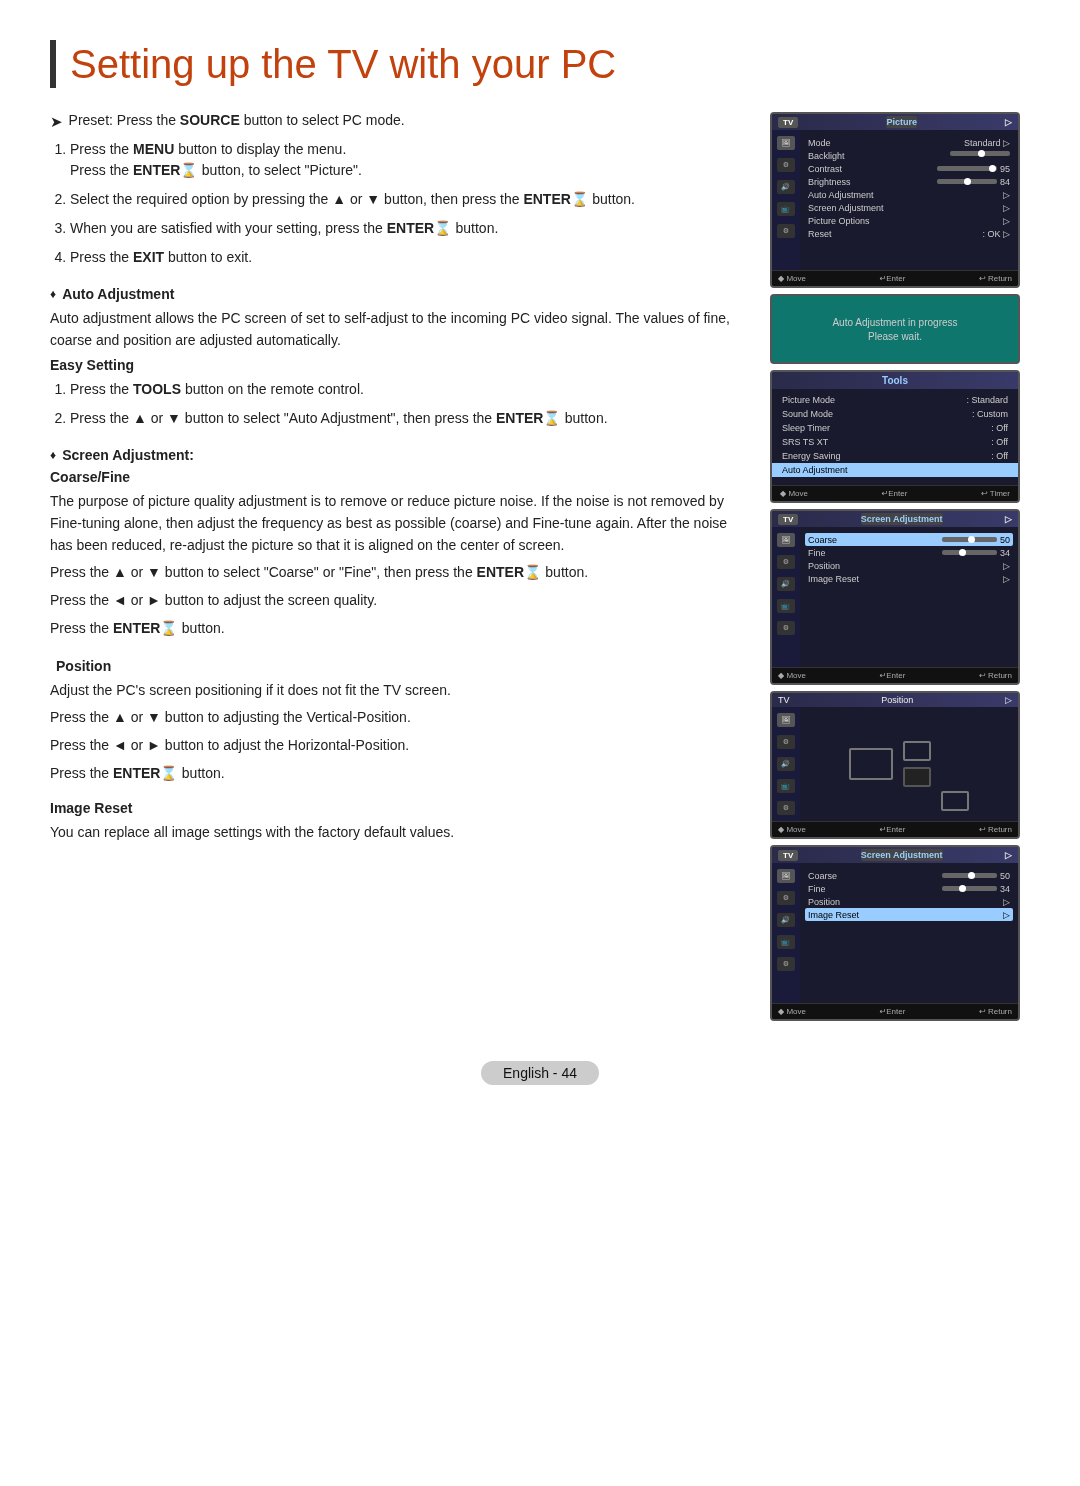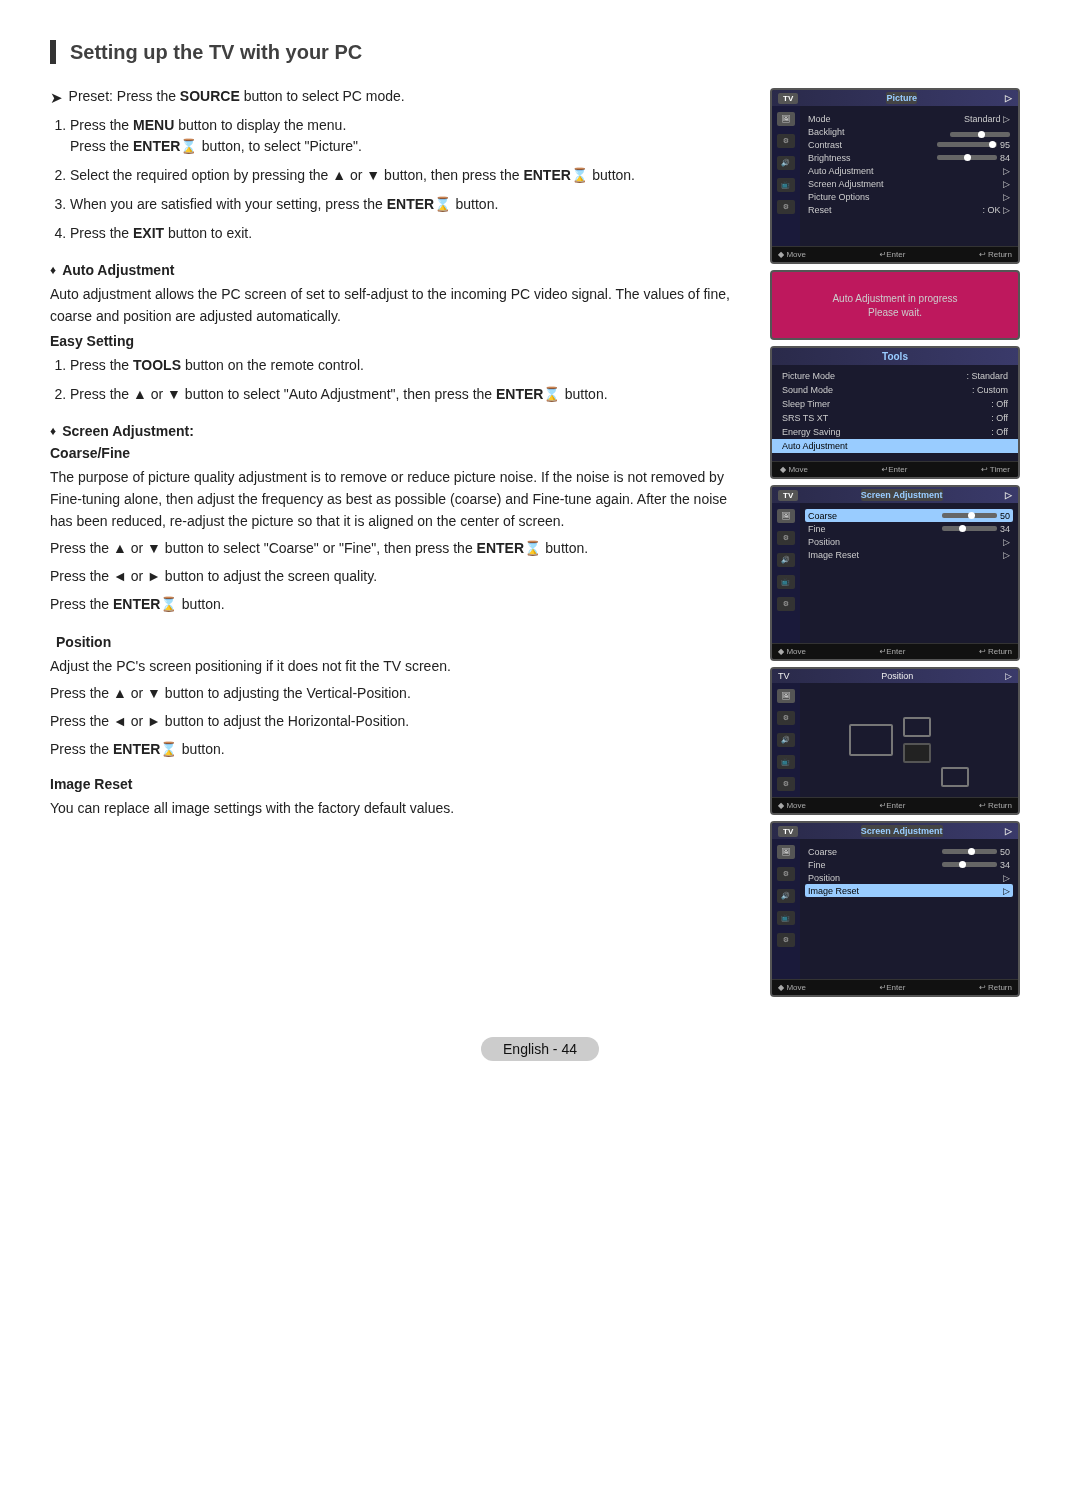--- a/index.html
+++ b/index.html
@@ -13,23 +13,23 @@
       padding: 40px 50px 40px 50px;
     }
 
     
     .page-title-section {
       border-left: 6px solid #333;
       padding-left: 14px;
       margin-bottom: 24px;
     }
     .page-title {
-      font-size: 20px;
-      font-weight: bold;
-      color: #404040;
+      font-size: 40px;
+      font-weight: normal;
+      color: #c2410c;
       line-height: 1.2;
     }
 
     
     .two-col {
       display: flex;
       gap: 30px;
     }
     .left-col {
       flex: 1;
@@ -158,21 +158,21 @@
       color: #fff;
     }
     .tv-content {
       flex: 1;
       padding: 6px 8px;
       font-size: 9px;
     }
     .tv-row {
       display: flex;
       justify-content: space-between;
-      align-items: flex-end;
+      align-items: flex-start;
       padding: 1.5px 0;
       color: #ccc;
       font-size: 9px;
     }
     .tv-row.highlighted {
       background: #9cf;
       color: #000;
       padding: 1.5px 3px;
       margin: 0 -3px;
       border-radius: 2px;
@@ -212,21 +212,21 @@
       border-top: 1px solid #333;
     }
     .tv-footer span {
       display: flex;
       align-items: center;
       gap: 2px;
     }
 
     
     .auto-adj-screen {
-      background: #be185d;
+      background: #0f766e;
       border: 2px solid #555;
       border-radius: 4px;
       width: 250px;
       height: 70px;
       display: flex;
       align-items: center;
       justify-content: center;
       flex-direction: column;
       color: #ccc;
       font-size: 10px;

